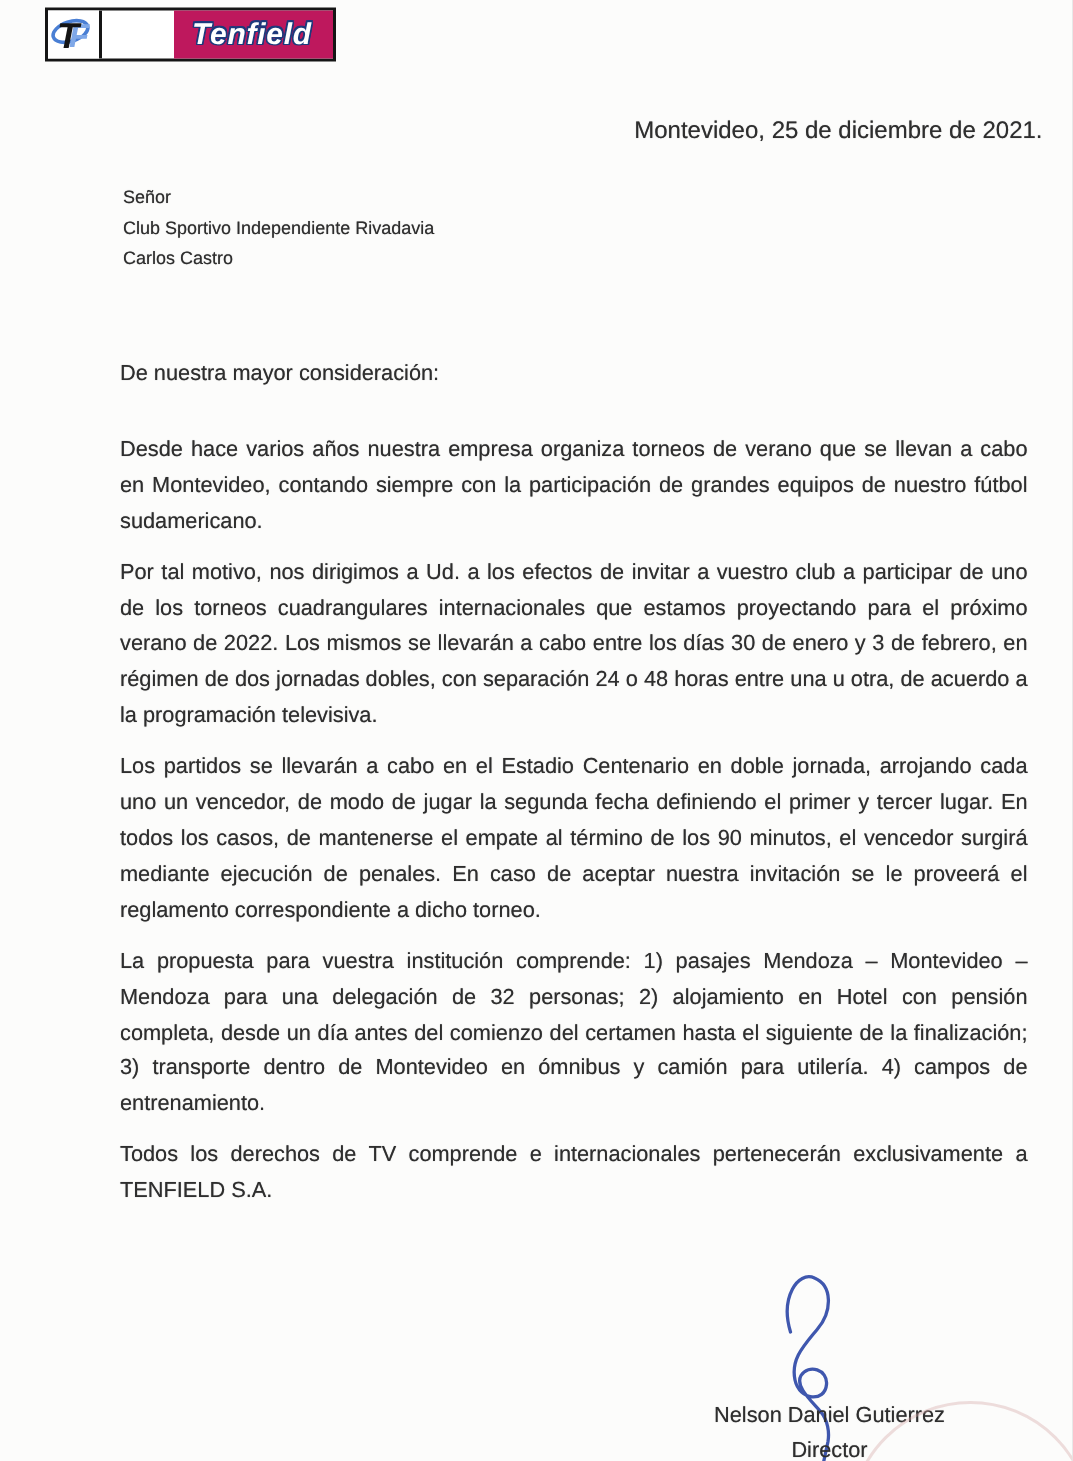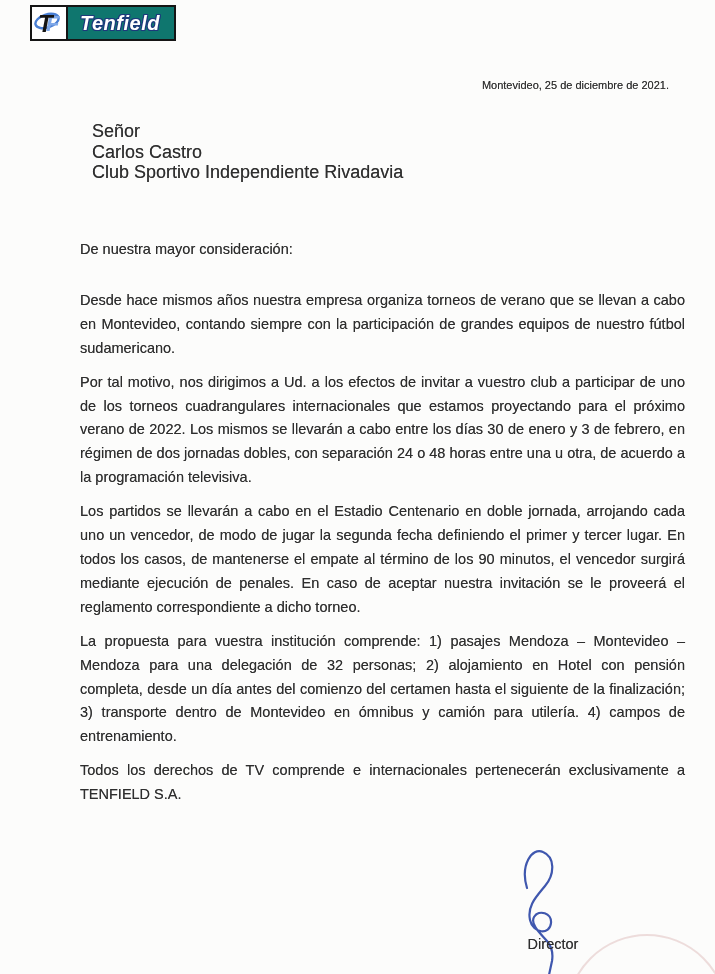--- a/index.html
+++ b/index.html
@@ -47,29 +47,29 @@
       1px 0 0 #1d3a7c, -1px 0 0 #1d3a7c,
       0 1px 0 #1d3a7c, 0 -1px 0 #1d3a7c,
       1px 1px 0 #1d3a7c, -1px -1px 0 #1d3a7c,
       1px -1px 0 #1d3a7c, -1px 1px 0 #1d3a7c;
   }
 
   
   .date-line {
     position: absolute;
     top: 79px;
-    right: 46px;
-    font-size: 11px;
+    right: 20px;
+    font-size: 16px;
     text-shadow: 0 0 0.5px rgba(46,46,46,0.65);
   }
   .recipient {
     position: absolute;
     top: 121px;
-    left: 92px;
-    font-size: 18px;
+    left: 82px;
+    font-size: 12px;
     line-height: 20.5px;
     text-shadow: 0 0 0.5px rgba(46,46,46,0.65);
   }
   .letter-flow {
     position: absolute;
     top: 238px;
     left: 80px;
     right: 30px;
     font-size: 14.5px;
     line-height: 23.9px;
@@ -118,45 +118,46 @@
 <div class="page">
 
   <div class="logo">
     <div class="logo-mark">
       <svg width="30" height="28" viewBox="0 0 30 28">
         <ellipse cx="13" cy="12" rx="12" ry="6.5" fill="none" stroke="#4a7fd4" stroke-width="2.4" transform="rotate(-18 13 12)"></ellipse>
         <text x="12" y="22" font-family="Liberation Sans, sans-serif" font-size="22" font-weight="bold" font-style="italic" fill="#7fa8e8">F</text>
         <text x="4" y="23" font-family="Liberation Sans, sans-serif" font-size="24" font-weight="bold" font-style="italic" fill="#141414">T</text>
       </svg>
     </div>
-    <div class="logo-bar" style="background:#0f766e;">Tenfield</div>
+    <div class="logo-bar" style="background:#be185d;margin-left:48px;">Tenfield</div>
   </div>
 
   <div class="date-line">Montevideo, 25 de diciembre de 2021.</div>
 
   <div class="recipient">
     <div>Señor</div>
+    <div>Club Sportivo Independiente Rivadavia</div>
     <div>Carlos Castro</div>
-    <div>Club Sportivo Independiente Rivadavia</div>
   </div>
 
   <div class="letter-flow">
     <div class="salutation">De nuestra mayor consideración:</div>
-    <div class="para">Desde hace mismos años nuestra empresa organiza torneos de verano que se llevan a cabo en Montevideo, contando siempre con la participación de grandes equipos de nuestro fútbol sudamericano.</div>
+    <div class="para">Desde hace varios años nuestra empresa organiza torneos de verano que se llevan a cabo en Montevideo, contando siempre con la participación de grandes equipos de nuestro fútbol sudamericano.</div>
     <div class="para">Por tal motivo, nos dirigimos a Ud. a los efectos de invitar a vuestro club a participar de uno de los torneos cuadrangulares internacionales que estamos proyectando para el próximo verano de 2022. Los mismos se llevarán a cabo entre los días 30 de enero y 3 de febrero, en régimen de dos jornadas dobles, con separación 24 o 48 horas entre una u otra, de acuerdo a la programación televisiva.</div>
     <div class="para">Los partidos se llevarán a cabo en el Estadio Centenario en doble jornada, arrojando cada uno un vencedor, de modo de jugar la segunda fecha definiendo el primer y tercer lugar. En todos los casos, de mantenerse el empate al término de los 90 minutos, el vencedor surgirá mediante ejecución de penales. En caso de aceptar nuestra invitación se le proveerá el reglamento correspondiente a dicho torneo.</div>
     <div class="para">La propuesta para vuestra institución comprende: 1) pasajes Mendoza – Montevideo – Mendoza para una delegación de 32 personas; 2) alojamiento en Hotel con pensión completa, desde un día antes del comienzo del certamen hasta el siguiente de la finalización; 3) transporte dentro de Montevideo en ómnibus y camión para utilería. 4) campos de entrenamiento.</div>
     <div class="para">Todos los derechos de TV comprende e internacionales pertenecerán exclusivamente a TENFIELD S.A.</div>
   </div>
 
   <svg class="signature-svg" viewBox="0 0 90 132">
     <path d="M 35 45 C 28 22 40 4 51 9 C 63 14 63 31 53 43 C 44 54 35 63 38 77
              C 41 91 58 92 59 80 C 60 70 47 66 42 74 C 38 81 48 90 55 98
              C 60 104 61 112 60 118 L 57 132" fill="none" stroke="#3f57ae" stroke-width="2.2" stroke-linecap="round"></path>
   </svg>
 
   <div class="signatory">
+    <div>Nelson Daniel Gutierrez</div>
     <div>Director</div>
   </div>
 
   <div class="stamp-arc"></div>
 
 </div>
 
 </body></html>

